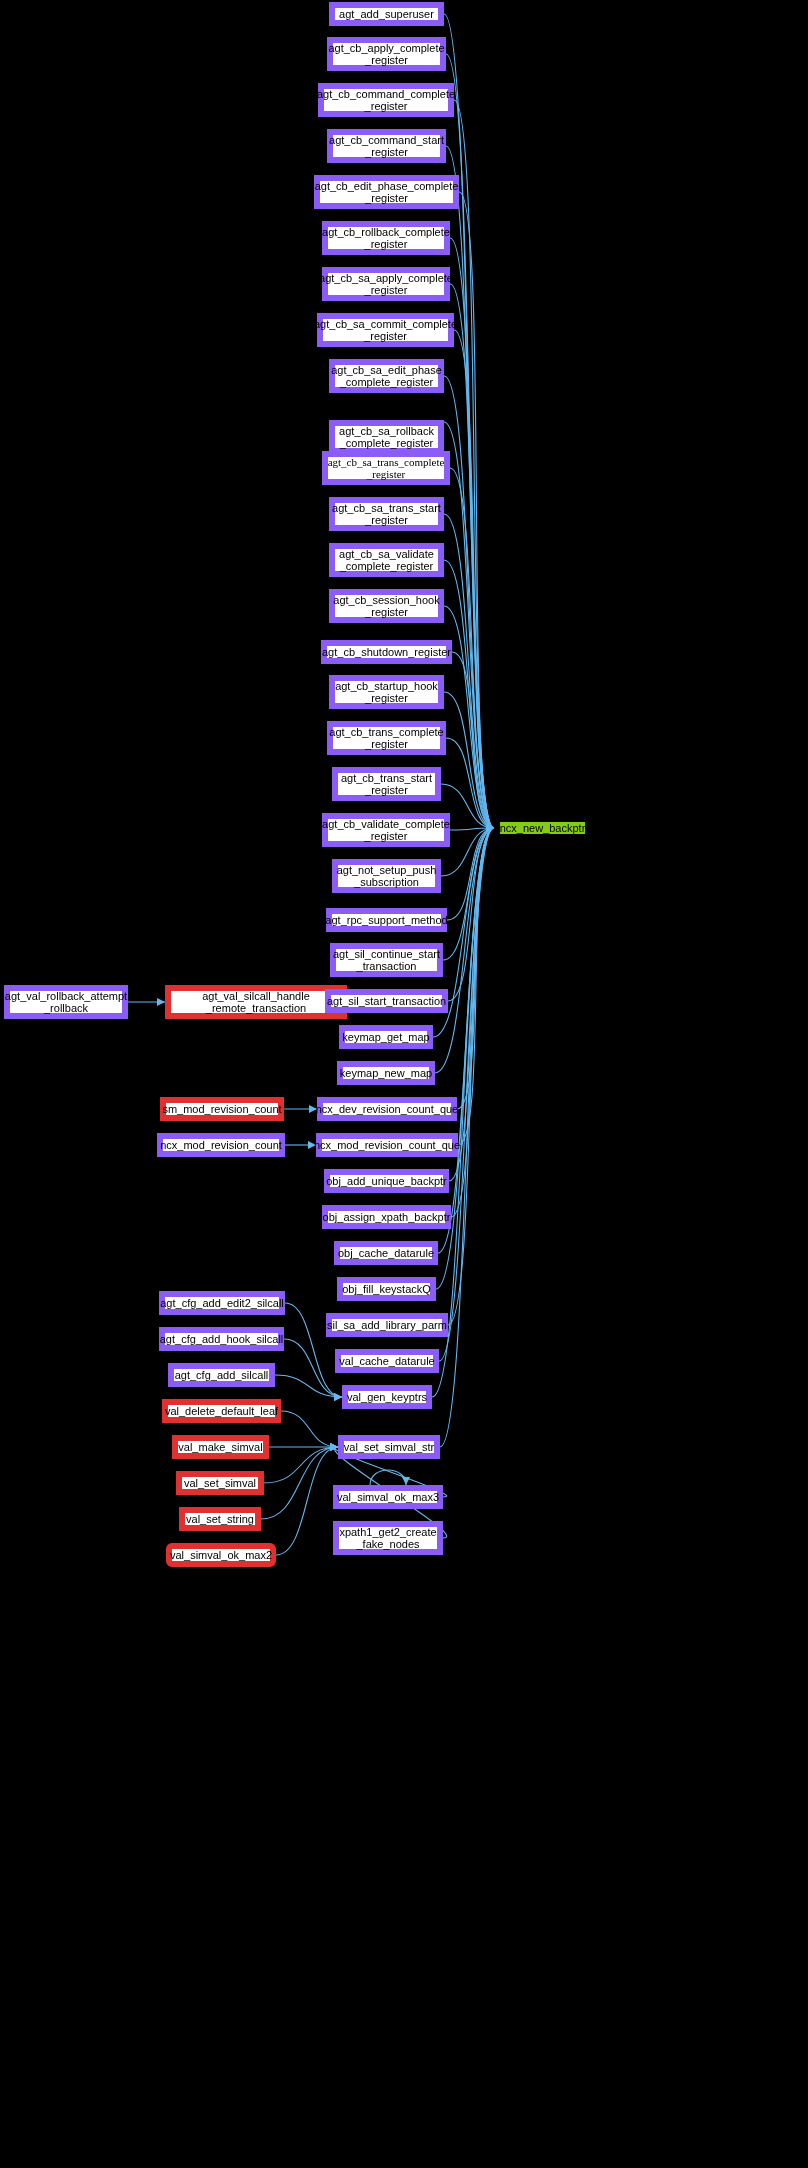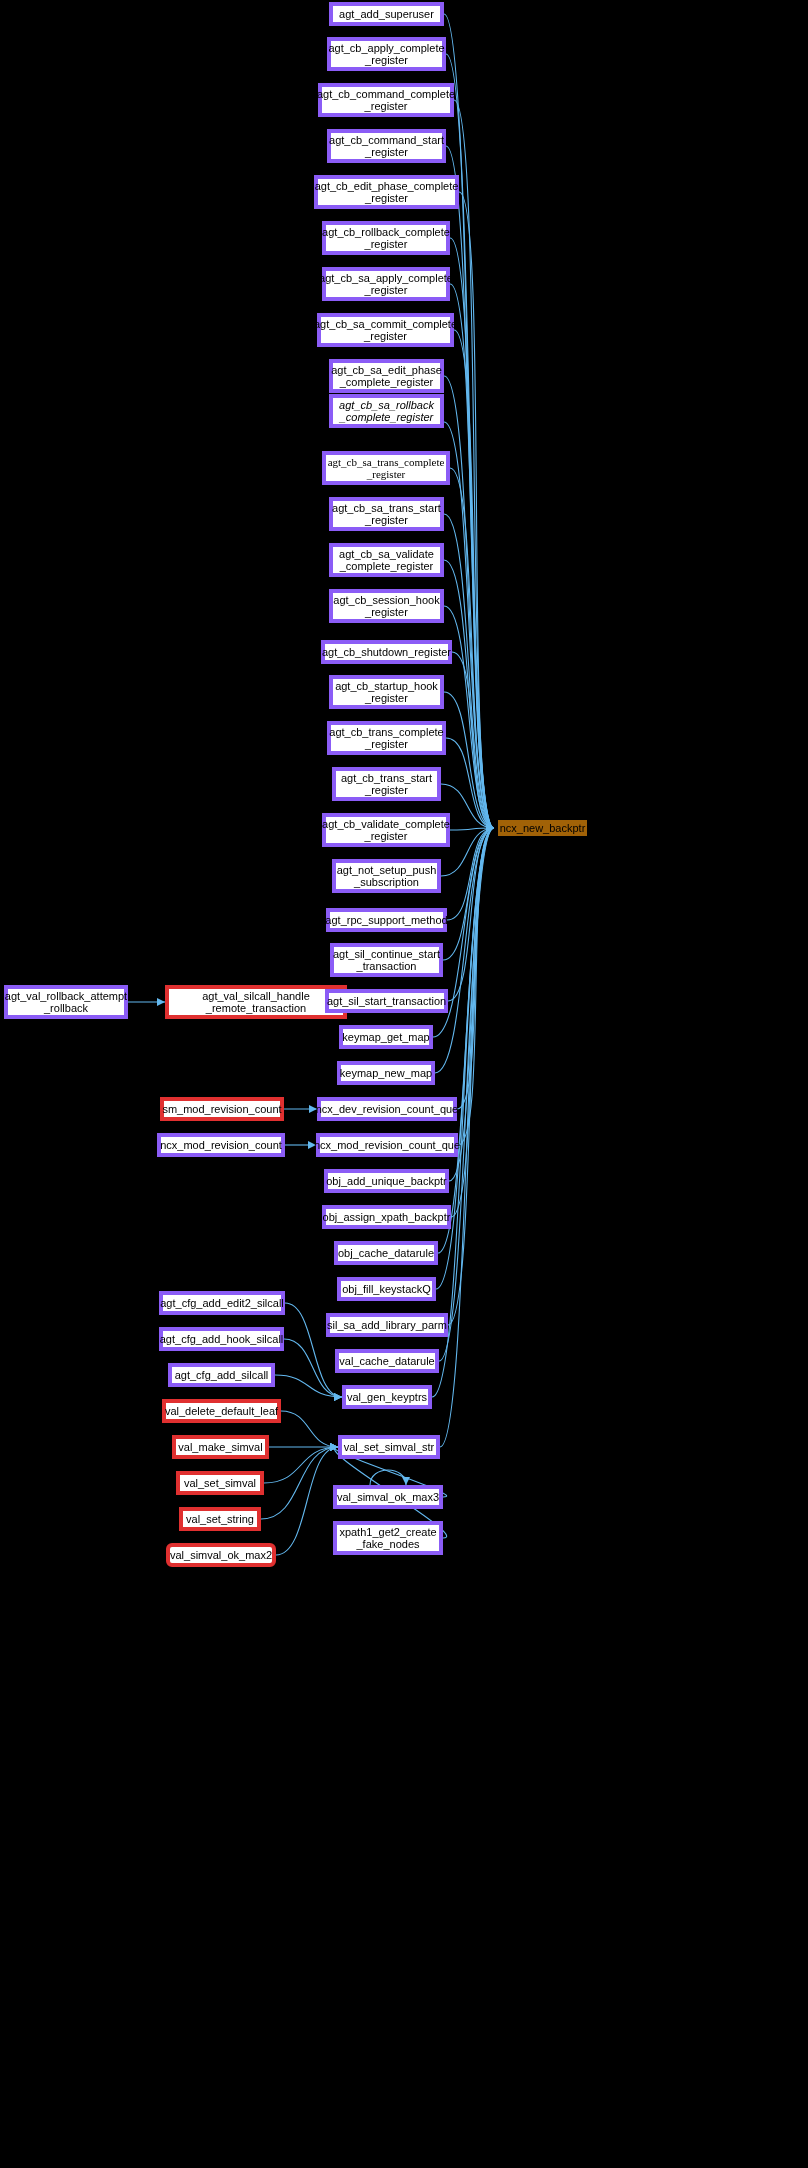--- a/index.html
+++ b/index.html
@@ -1,22 +1,22 @@
 <!DOCTYPE html>
 <html><head>
 <meta charset="utf-8">
 <style>
   html,body{margin:0;padding:0;background:#000;}
   body{width:808px;height:2168px;position:relative;font-family:"Liberation Sans",sans-serif;}
   #graph{position:absolute;left:0;top:0;width:808px;height:2168px;}
-  .node{position:absolute;box-sizing:border-box;background:#fff;border:4px solid #8b5cf6;
+  .node{position:absolute;box-sizing:border-box;background:#fff;border:6px solid #8b5cf6;
         display:flex;align-items:center;justify-content:center;text-align:center;
         font-size:11px;line-height:12.5px;color:#000;white-space:pre-line;}
   .node.red{border-color:#e03030;}
-  .node.target{background:#a16207;border-color:#000;}
+  .node.target{background:#84cc16;border-color:#000;}
   svg{position:absolute;left:0;top:0;overflow:visible;}
   .edge{fill:none;stroke:#63b8ef;stroke-width:1.1px;}
   .arrow{fill:#63b8ef;}
 </style>
 </head>
 <body>
 
 <div id="graph">
   <svg id="edges" width="808" height="2168">
       <path d="M444,14 C474,14 464,828 494,828" class="edge"></path>
@@ -130,21 +130,21 @@
     <div class="node" style="left: 314px; top: 175px; width: 145px; height: 34px;">agt_cb_edit_phase_complete
 _register</div>
     <div class="node" style="left: 322px; top: 221px; width: 128px; height: 34px;">agt_cb_rollback_complete
 _register</div>
     <div class="node" style="left: 322px; top: 267px; width: 128px; height: 34px;">agt_cb_sa_apply_complete
 _register</div>
     <div class="node" style="left: 317px; top: 313px; width: 137px; height: 34px;">agt_cb_sa_commit_complete
 _register</div>
     <div class="node" style="left: 329px; top: 359px; width: 115px; height: 34px;">agt_cb_sa_edit_phase
 _complete_register</div>
-    <div class="node" style="left: 329px; top: 394px; width: 115px; height: 34px; font-style: italic;">agt_cb_sa_rollback
+    <div class="node" style="left: 329px; top: 420px; width: 115px; height: 34px;">agt_cb_sa_rollback
 _complete_register</div>
     <div class="node" style="left: 322px; top: 451px; width: 128px; height: 34px; font-family: Liberation Serif, serif;">agt_cb_sa_trans_complete
 _register</div>
     <div class="node" style="left: 329px; top: 497px; width: 115px; height: 34px;">agt_cb_sa_trans_start
 _register</div>
     <div class="node" style="left: 329px; top: 543px; width: 115px; height: 34px; text-align: center;">agt_cb_sa_validate
 _complete_register</div>
     <div class="node" style="left: 329px; top: 589px; width: 115px; height: 34px;">agt_cb_session_hook
 _register</div>
     <div class="node" style="left: 321px; top: 640px; width: 131px; height: 24px;">agt_cb_shutdown_register</div>

